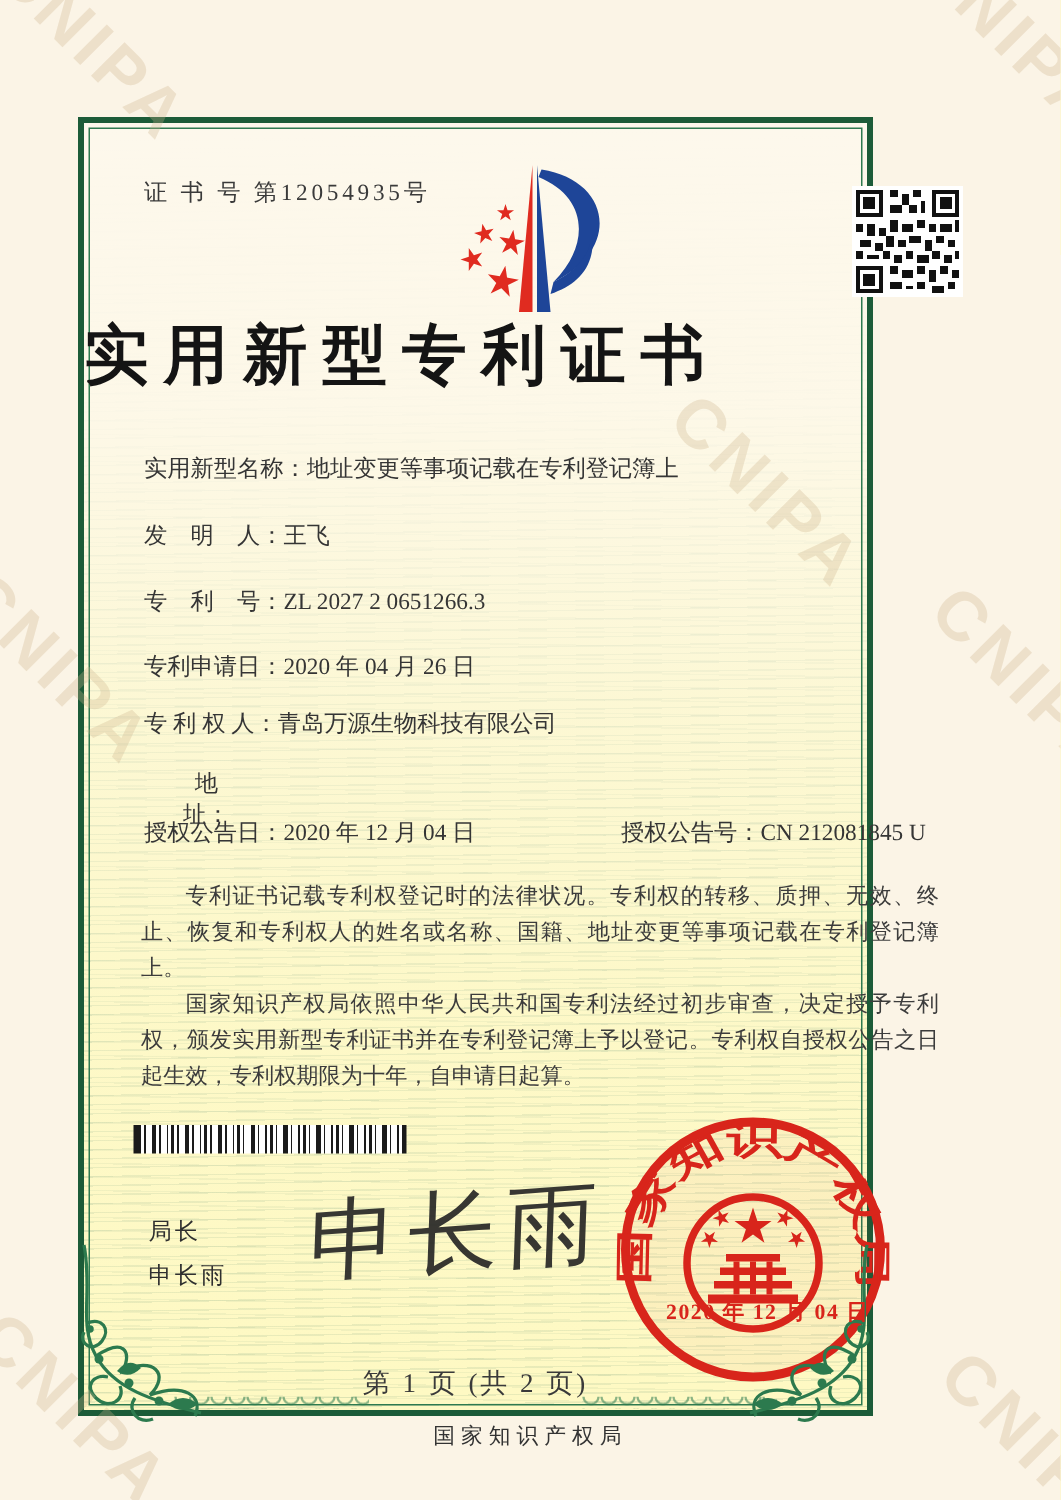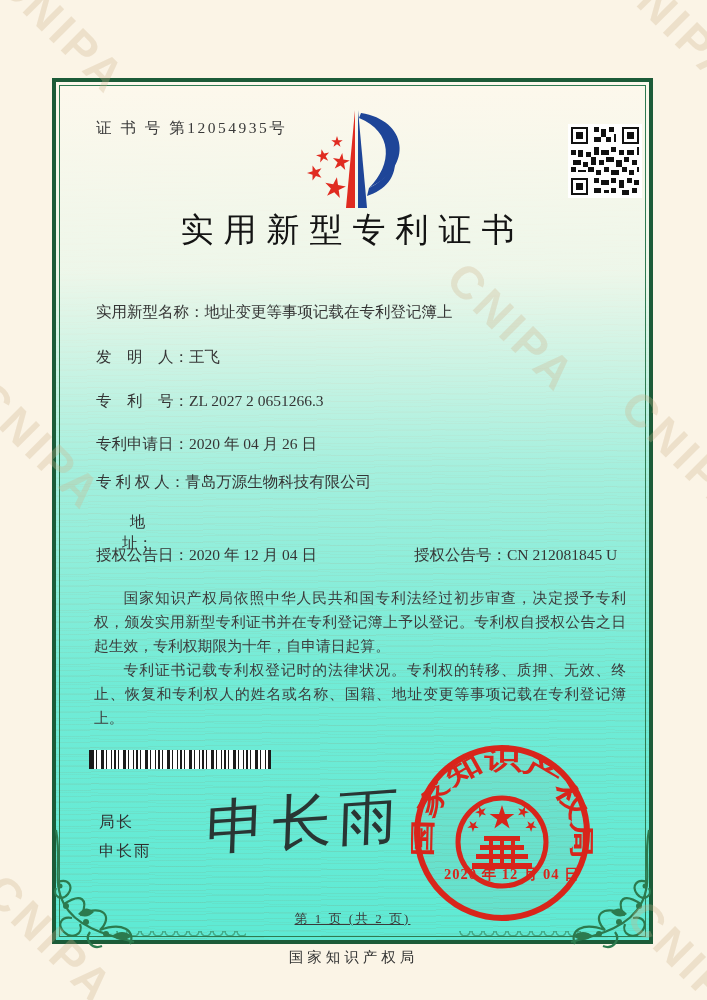--- a/index.html
+++ b/index.html
@@ -12,22 +12,22 @@
   }
   
   .wm {
     position:absolute; font-family:"Liberation Sans", sans-serif;
     font-weight:bold; font-size:46px; letter-spacing:4px;
     color:rgba(205,178,140,0.30); transform:rotate(45deg);
     white-space:nowrap; pointer-events:none; z-index:5;
   }
   
   .frame {
-    position:absolute; left:52px; top:78px; width:601px; height:866px;
-    border:4px solid #1c5b38; background:#5eead4; z-index:1;
+    position:absolute; left:52px; top:78px; width:530px; height:866px;
+    border:4px solid #1c5b38; background:#fef9c3; z-index:1;
   }
   .frame-inner {
     position:absolute; left:3px; top:3px; right:3px; bottom:3px;
     border:1px solid #2e7a50; overflow:visible;
   }
   .waves {
     position:absolute; left:0; top:0; right:0; bottom:0;
     background:
       repeating-linear-gradient(179deg, rgba(120,160,125,0.16) 0 1px, transparent 1px 6px),
       repeating-linear-gradient(181deg, rgba(120,160,125,0.10) 0 1px, transparent 1px 9px);
@@ -37,22 +37,22 @@
     background:linear-gradient(#fdf8ec 0%, rgba(253,248,236,0.9) 22%, rgba(250,246,233,0.45) 45%, rgba(248,244,230,0.12) 70%, rgba(248,244,230,0) 100%);
   }
   .content { position:absolute; left:0; top:0; right:0; bottom:0; font-size:15.5px; }
 
   .cert-no { position:absolute; left:40px; top:36px; letter-spacing:2.5px; color:#3a3a3a; }
 
   .logo { position:absolute; left:233px; top:22px; }
   .qr   { position:absolute; left:511px; top:42px; }
 
   .title {
-    position:absolute; left:0; right:0; top:126px; text-align:center;
-    font-size:33px; font-weight:normal; letter-spacing:10px; color:#141414;
+    position:absolute; left:0; right:0; top:126px; 
+    font-size:43px; font-weight:bold; letter-spacing:10px; color:#141414;
   }
 
   .row { position:absolute; left:40px; right:30px; color:#353535; }
   .row .lbl { color:#353535;text-align:center; }
   .row .val { color:#353535; }
   .row-addr { display:flex; }
   .row-addr .lbl { flex:0 0 83px; }
   .row-addr .val { width:462px; word-break:break-all; line-height:1.5; }
   .grant-group2 { position:absolute; left:318px; top:0; white-space:nowrap; }
 
@@ -77,21 +77,21 @@
     transform:rotate(-4deg) skewX(-6deg); letter-spacing:6px; opacity:.9;
     font-family:"Liberation Serif", serif;
   }
 
   .seal { position:absolute; left:355px; top:660px; width:182px; height:182px; }
   .seal-date {
     position:absolute; left:388px; top:783px; color:#d8251b; font-size:14.5px;
     letter-spacing:1px; font-weight:bold; white-space:nowrap; z-index:3;
   }
 
-  .page-num { position:absolute; left:0; right:0; top:828px; text-align:center; font-size:13px; letter-spacing:2px; color:#3a3a3a;text-decoration:underline; }
+  .page-num { position:absolute; left:0; right:0; top:828px; text-align:center; font-size:18px; letter-spacing:2px; color:#3a3a3a; }
 
   .footer-note {
     position:absolute; left:0; right:0; top:948px; text-align:center;
     font-size:14.5px; letter-spacing:4px; color:#333; z-index:2;
   }
 
   .corner { position:absolute; z-index:2; }
   .corner.bl { left:-14px; bottom:-14px; }
   .corner.br { right:-14px; bottom:-14px; transform:scaleX(-1); }
   .lace {
@@ -257,22 +257,22 @@
     <div class="row" style="top:463px;">
       <span>
         <span class="lbl">授权公告日：</span><span class="val">2020 年 12 月 04 日</span>
       </span>
       <span class="grant-group2">
         <span class="lbl">授权公告号：</span><span class="val">CN 212081845 U</span>
       </span>
     </div>
 
     <div class="paras">
+      <p>专利证书记载专利权登记时的法律状况。专利权的转移、质押、无效、终止、恢复和专利权人的姓名或名称、国籍、地址变更等事项记载在专利登记簿上。</p>
       <p>国家知识产权局依照中华人民共和国专利法经过初步审查，决定授予专利权，颁发实用新型专利证书并在专利登记簿上予以登记。专利权自授权公告之日起生效，专利权期限为十年，自申请日起算。</p>
-      <p>专利证书记载专利权登记时的法律状况。专利权的转移、质押、无效、终止、恢复和专利权人的姓名或名称、国籍、地址变更等事项记载在专利登记簿上。</p>
     </div>
 
     <div class="barcode"></div>
 
     <div class="officer">
       <div>局长</div>
       <div>申长雨</div>
     </div>
 
     <div class="signature">申长雨</div>

